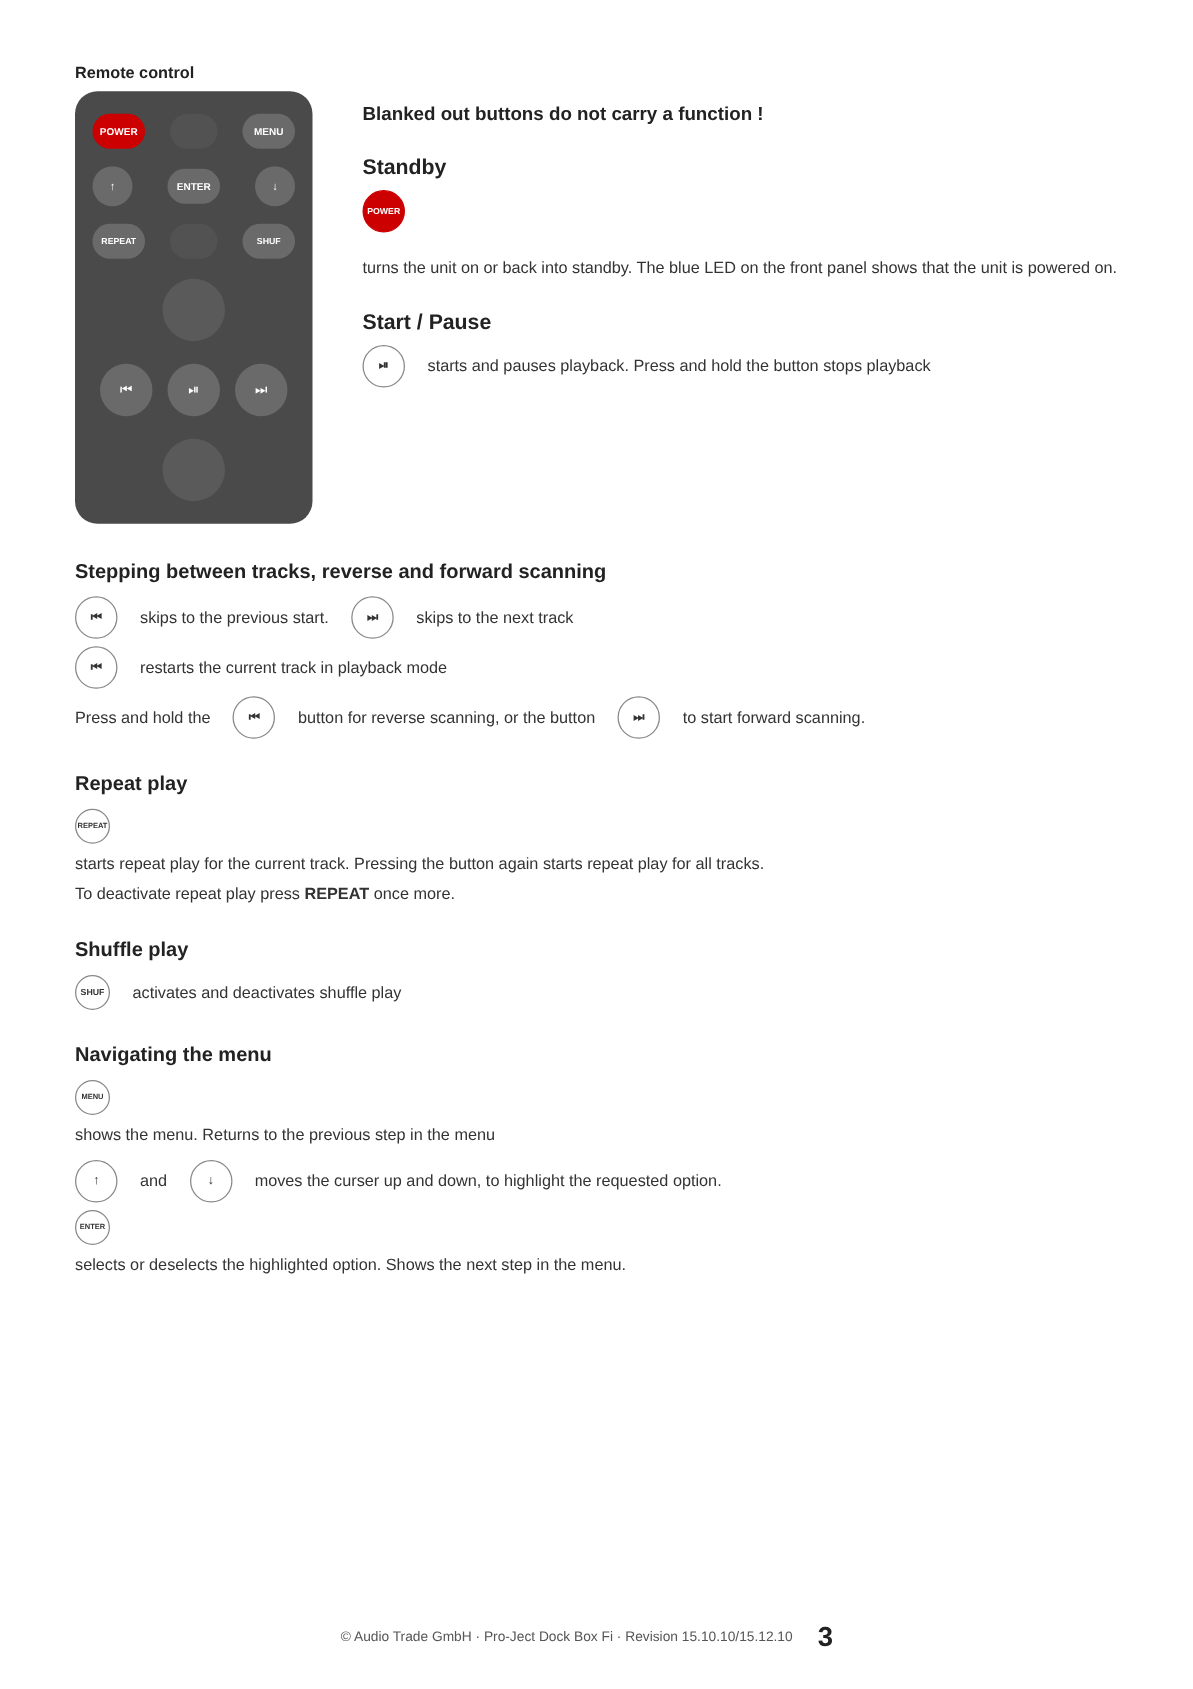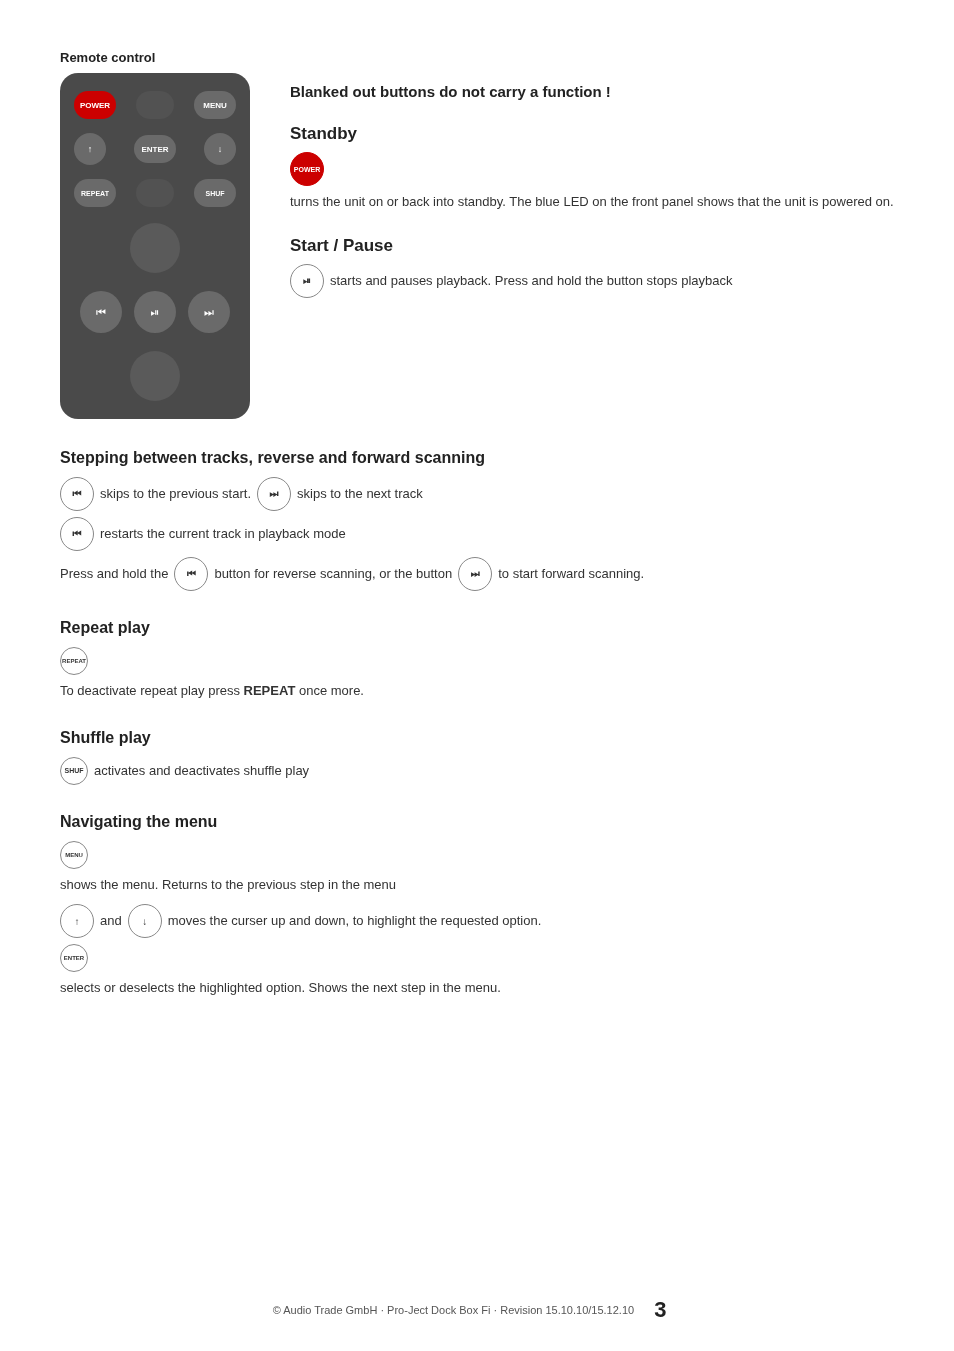--- a/index.html
+++ b/index.html
@@ -153,21 +153,21 @@
       height: 34px;
     }
 
     
     .content-block {
       margin-bottom: 20px;
     }
     .inline-row {
       display: flex;
       align-items: center;
-      gap: 6px;
+      gap: 18px;
       margin-bottom: 6px;
       flex-wrap: wrap;
     }
     .para-text {
       font-size: 13px;
       line-height: 1.5;
       color: #333;
     }
     .bold-word {
       font-weight: bold;
@@ -296,20 +296,21 @@
       <span class="icon-circle ic-md">⏭</span>
       <span class="para-text">to start forward scanning.</span>
     </div>
   </div>
 
   <div class="content-block">
     <div class="section-heading-line">Repeat play</div>
     <div class="inline-row">
       <span class="icon-circle ic-sm" style="font-size:6px;">REPEAT</span>
     </div>
+    <div class="para-text">starts repeat play for the current track. Pressing the button again starts repeat play for all tracks.</div>
     <div class="para-text" style="margin-top:4px;">
       <span>To deactivate repeat play press</span>
       <span class="bold-word">REPEAT</span>
       <span>once more.</span>
     </div>
   </div>
 
   <div class="content-block">
     <div class="section-heading-line">Shuffle play</div>
     <div class="inline-row">

